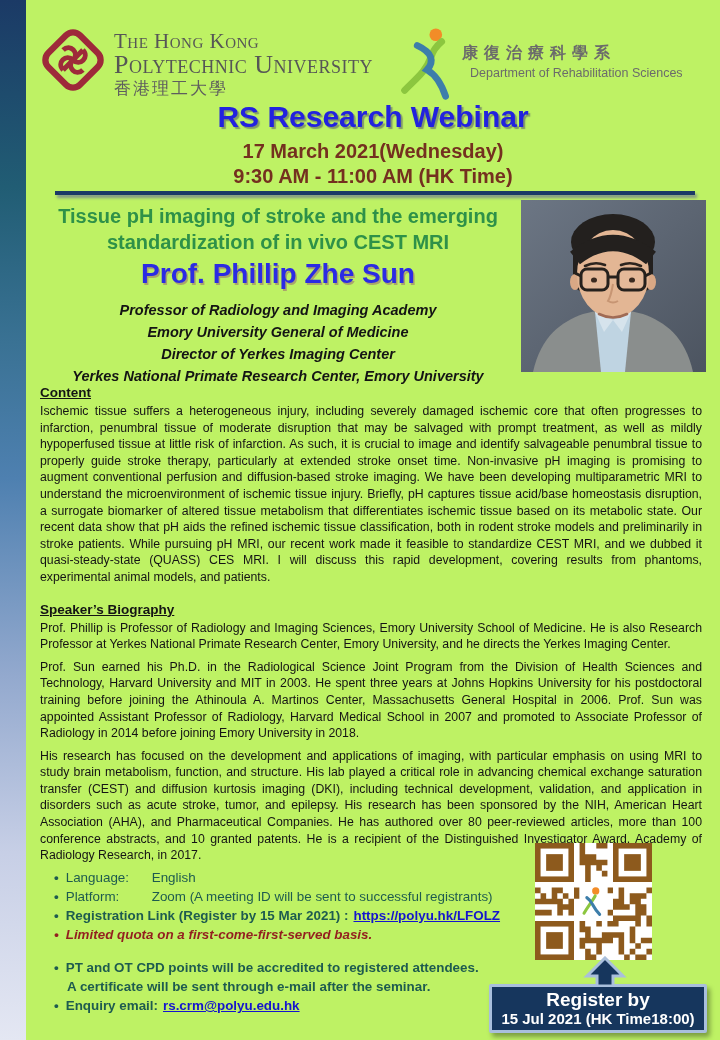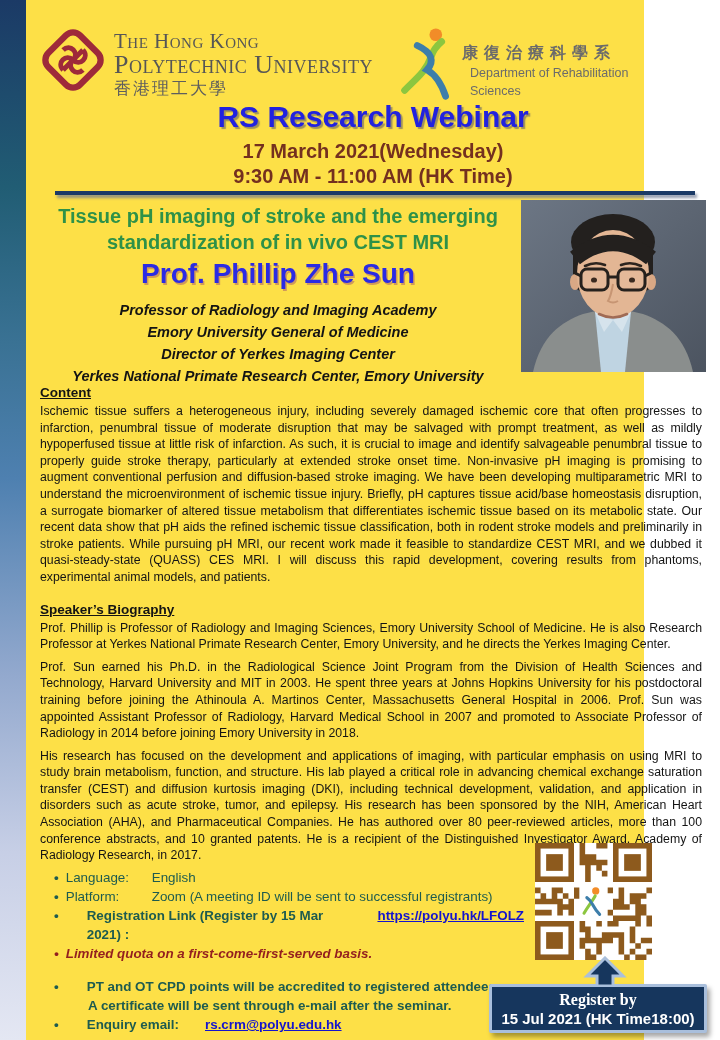--- a/index.html
+++ b/index.html
@@ -1,18 +1,18 @@
 <!DOCTYPE html>
 <html><head>
 <meta charset="utf-8">
 <style>
   * { margin:0; padding:0; box-sizing:border-box; }
   html,body { width:720px; height:1040px; }
   body { font-family:"Liberation Sans","DejaVu Sans",sans-serif; background:#ffffff; overflow:hidden; }
-  #page { position:relative; width:644px; height:1040px; background:#fde047; }
+  #page { position:relative; width:720px; height:1040px; background:#bef264; }
 
   
   .side-bar { position:absolute; left:0; top:0; width:26px; height:1040px;
     background:linear-gradient(180deg,#1b3a66 0%,#215d74 18%,#3a7294 33%,#4e80b0 46%,#93a9ce 65%,#c7cfe6 82%,#e4e7f3 100%); }
 
   
   .polyu-logo { position:absolute; left:38px; top:22px; width:70px; height:76px; }
   .polyu-text { position:absolute; left:114px; top:30px; color:#565656; }
   .polyu-text .l1 { font-variant:small-caps; font-size:21px; letter-spacing:0.5px; line-height:23px; font-family:"Liberation Serif","DejaVu Serif",serif; }
   .polyu-text .l2 { font-variant:small-caps; font-size:26px; letter-spacing:0.5px; line-height:23px; font-family:"Liberation Serif","DejaVu Serif",serif; }
@@ -49,34 +49,34 @@
   .doc-flow h4.bio { margin-top:16px; }
   .doc-flow p { font-size:12.3px; line-height:16.6px; text-align:justify; margin:0 0 6px 0; }
 
   
   .details { position:absolute; left:54px; top:868px; width:470px; color:#1e5b4f; font-size:13.4px; }
   .drow { display:flex; align-items:flex-start; line-height:19px; }
   .drow::before { content:"\2022"; margin-right:7px; font-weight:bold; }
   .drow.red::before { color:#931f1f; }
   .drow.no-bullet::before { content:""; margin-right:13px; }
   .dlbl { width:86px; flex:none; }
-  .drow.bold { font-weight:bold;gap:21px; }
+  .drow.bold { font-weight:bold; }
   .drow.red { color:#931f1f; font-weight:bold; font-style:italic; }
   .drow.gap { margin-top:14px; }
   a.flink { color:#1414ce; font-weight:bold; text-decoration:underline; margin-left:5px; cursor:pointer; }
 
   
   .qr { position:absolute; left:535px; top:843px; width:117px; height:117px; }
 
   
   .arrow-up { position:absolute; left:582px; top:956px; width:46px; height:31px; z-index:2; }
   .badge { position:absolute; left:489px; top:984px; width:218px; height:49px; z-index:1;
     background:#16365d; border:3px solid #a9bfdc; border-radius:2px;
     box-shadow:3px 4px 5px rgba(0,0,0,0.35); color:#ffffff; text-align:center; padding-top:3px; }
-  .badge .b1 { font-size:16px; font-weight:600; line-height:19px;font-family:Liberation Serif, serif; }
+  .badge .b1 { font-size:19px; font-weight:600; line-height:19px; }
   .badge .b2 { font-size:15px; font-weight:bold; line-height:20px; }
 </style>
 </head>
 <body>
 
 <div id="page">
 
   <div class="side-bar"></div>
 
   <svg class="polyu-logo" viewBox="0 0 100 108">

